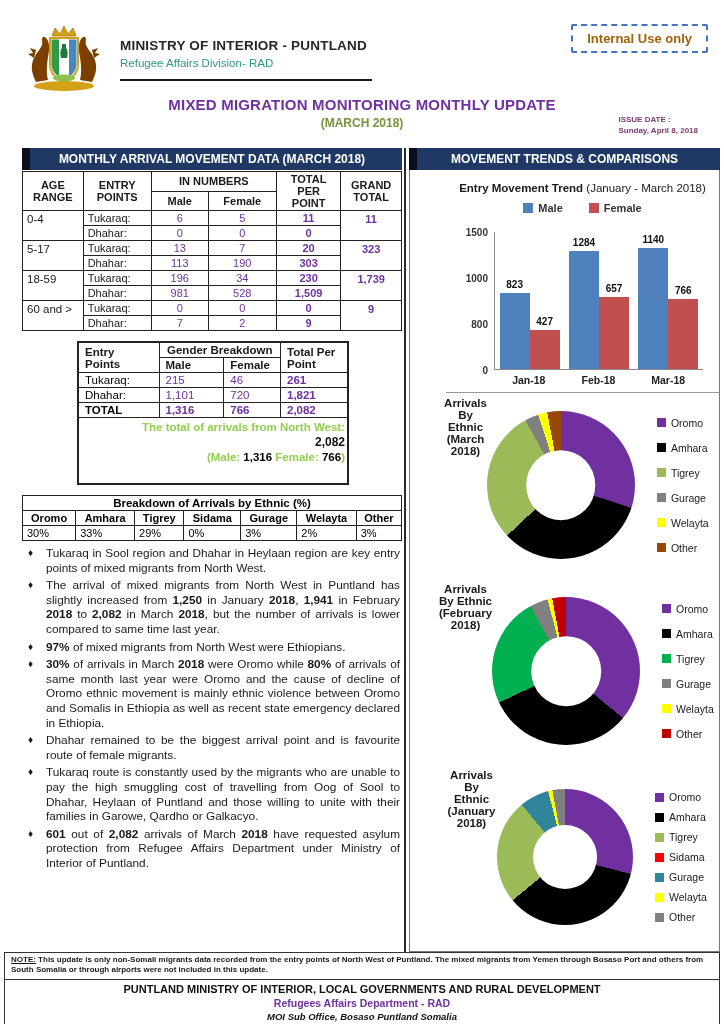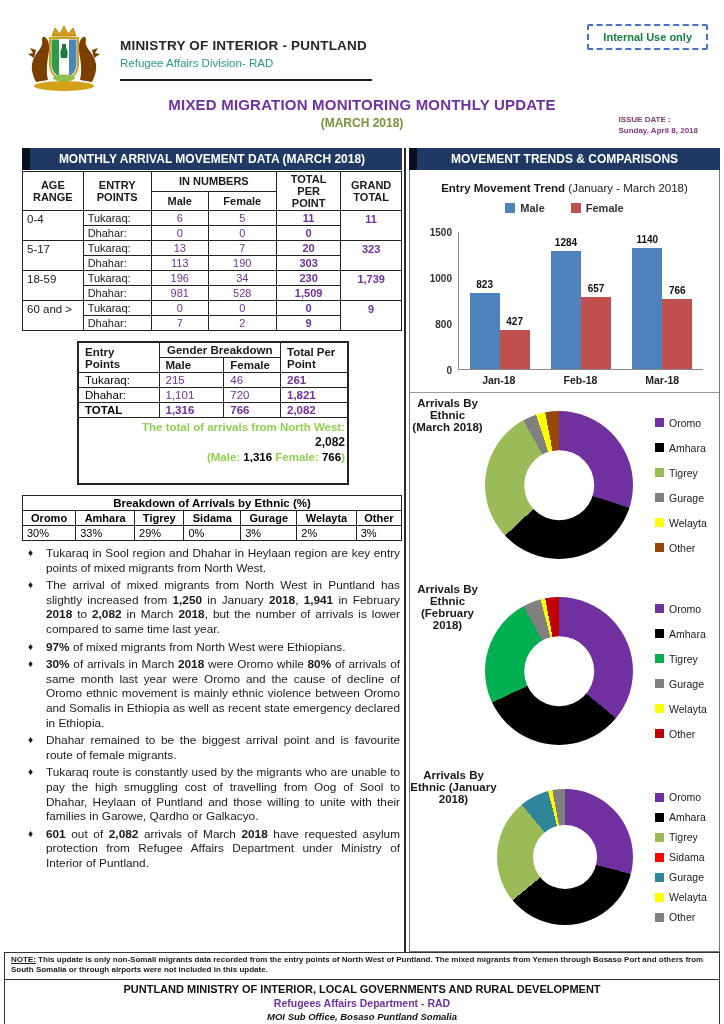--- a/index.html
+++ b/index.html
@@ -7,21 +7,21 @@
   .page { width:724px; height:1024px; background:#ffffff; margin:0 auto; position:relative; overflow:hidden; }
 
   
   .top-header { display:flex; padding:24px 14px 0 22px; height:88px; position:relative; }
   .logo { width:84px; height:70px; flex:none; }
   .ministry-block { margin-left:14px; padding-top:14px; }
   .ministry-title { font-size:13.5px; font-weight:bold; color:#262626; letter-spacing:.2px; }
   .division { font-size:11.5px; color:#2E9688; margin-top:4px; }
   .head-rule { width:252px; border-bottom:2.5px solid #1a1a1a; margin-top:10px; }
   .internal-use { position:absolute; right:16px; top:24px; border:2px dashed #4472C4; border-radius:2px;
-                  padding:5px 14px; color:#15803d; font-weight:bold; font-size:11px; background:#fff; }
+                  padding:5px 14px; color:#a16207; font-weight:bold; font-size:13px; background:#fff; }
 
   .title-block { text-align:center; margin-top:8px; position:relative; height:46px; }
   .main-title { font-size:15px; font-weight:bold; color:#7030A0; letter-spacing:.2px; }
   .sub-title { font-size:12px; font-weight:bold; color:#77933C; margin-top:3px; }
   .issue-date { position:absolute; right:26px; top:18px; font-size:8px; font-weight:bold; color:#803A75; text-align:left; line-height:1.4; }
 
   
   .main { display:flex; align-items:stretch; margin:6px 4px 0 22px; height:804px; }
   .col-left { width:380px; flex:none; overflow:hidden; }
   .v-divider { width:2px; background:#2b2b2b; margin:0 3px 0 2px; flex:none; }
@@ -61,21 +61,21 @@
 
   .key-bar { margin-top:8px; }
 
   
   .highlights { padding:5px 2px 0 2px; }
   .hl-item { display:flex; font-size:11.8px; line-height:14.6px; color:#1a1a1a; margin-bottom:3px; }
   .diamond { flex:none; width:10px; margin:0 8px 0 4px; font-size:10px; }
   .hl-text { flex:1; text-align:justify; }
 
   
-  .right-panel { border:1px solid #777; border-top:none; flex:1; display:flex; flex-direction:column; }
+  .right-panel { border:1px solid #777; border-top:none; flex:1; display:flex; flex-direction:column;padding-left:36px; }
   .bc-sec { border-bottom:1px solid #999; padding:12px 10px 6px; flex:none; }
   .bc-title { text-align:center; font-size:11.5px; color:#1a1a1a; }
   .bc-legend { display:flex; justify-content:center; gap:26px; margin-top:8px; font-size:11px; font-weight:bold; color:#333; }
   .leg-item { display:flex; align-items:center; gap:5px; }
   .leg-sq { width:10px; height:10px; flex:none; display:inline-block; }
   .bc-body { display:flex; margin-top:18px; padding:0 6px; }
   .bc-yaxis { position:relative; width:32px; height:138px; flex:none; }
   .ytick { position:absolute; right:6px; font-size:10px; font-weight:bold; color:#333; }
   .bc-plotwrap { flex:1; }
   .bc-plot { height:138px; border-left:1.5px solid #8a8a8a; border-bottom:1.5px solid #8a8a8a;

